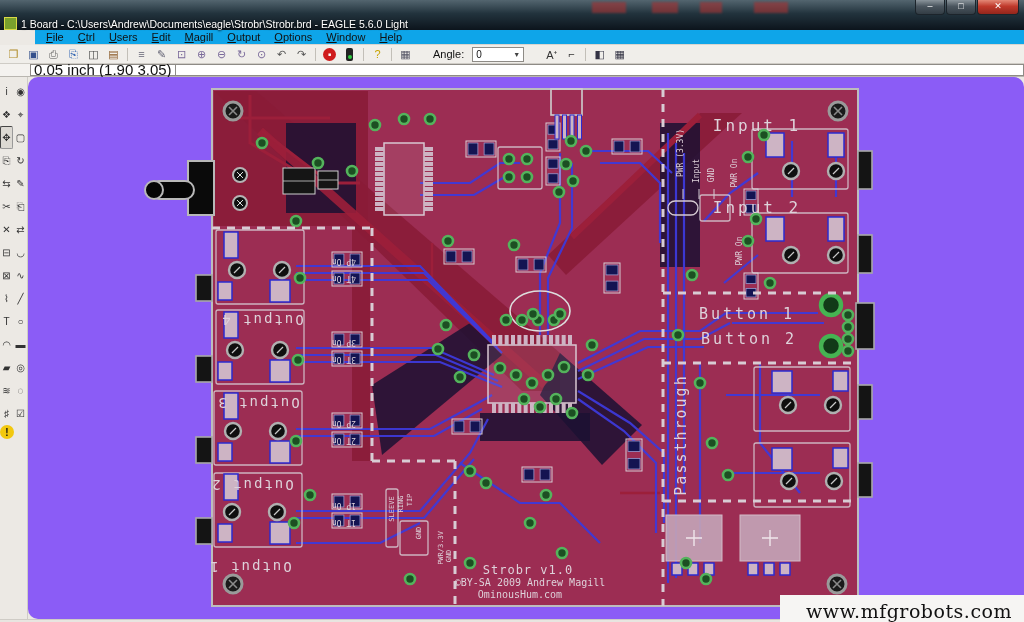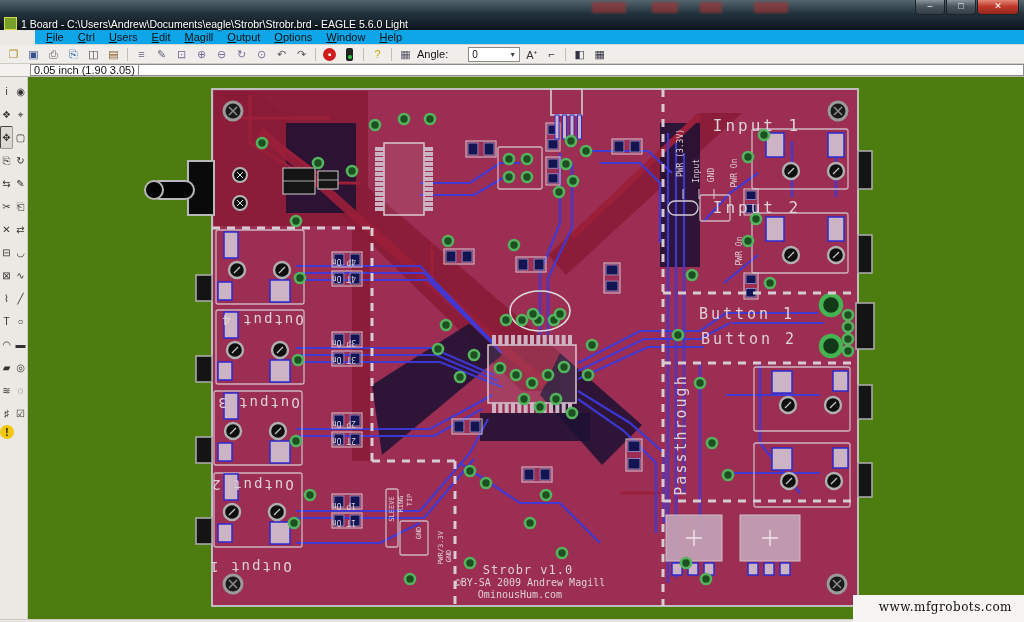--- a/index.html
+++ b/index.html
@@ -22,46 +22,46 @@
   .menu-item::first-letter{text-decoration:underline;}
   
   .toolbar{height:18px;background:#f0eeea;border-bottom:1px solid #cfccc6;display:flex;align-items:center;padding:0 4px;gap:1px;}
   .tbi{width:17px;height:15px;display:inline-flex;align-items:center;justify-content:center;
        font-size:11px;border:1px solid transparent;border-radius:2px;}
   .tbsep{width:1px;height:13px;background:#c2bfb8;margin:0 3px;}
   .stopbtn{width:13px;height:13px;border-radius:50%;background:#cf1c1c;color:#fff;font-size:5px;
            display:flex;align-items:center;justify-content:center;font-weight:bold;}
   .golight{width:7px;height:13px;background:#222;border-radius:2px;position:relative;}
   .golight::after{content:"";position:absolute;left:1.5px;bottom:1.5px;width:4px;height:4px;border-radius:50%;background:#2ecc40;}
-  .anglebox{display:flex;align-items:center;gap:20px;margin:0 1px;}
+  .anglebox{display:flex;align-items:center;gap:8px;margin:0 17px;}
   .angleval{width:44px;height:13px;background:#fff;border:1px solid #8e8b86;font-size:10px;
             display:flex;align-items:center;justify-content:space-between;padding:0 3px;}
   .angleval .car{font-size:7px;color:#444;}
   
   .coordbar{height:12px;background:#f4f2ef;border-bottom:1px solid #b9b6b0;display:flex;align-items:stretch;}
-  .coordbox{min-width:78px;background:#fff;border:1px solid #8e8b86;font-size:11px;line-height:10px;
+  .coordbox{min-width:78px;background:#fff;border:1px solid #8e8b86;font-size:15px;line-height:10px;
             padding:0 3px;margin-left:30px;white-space:nowrap;}
   .cmdline{flex:1;background:#fff;border:1px solid #8e8b86;border-left:none;}
   
   .main{display:flex;height:542px;}
   .palette{width:28px;background:#ece9e4;border-right:1px solid #cfccc6;
            display:grid;grid-template-columns:13px 13px;align-content:start;justify-content:center;
            padding-top:3px;column-gap:1px;}
   .pal-btn{height:21px;display:flex;align-items:center;justify-content:center;font-size:10px;color:#333;
            border:1px solid transparent;border-radius:2px;}
   .pal-btn.active{border:1px inset #999;background:#dcd9d3;}
-  .canvas{flex:1;background:#4d7c0f;position:relative;}
+  .canvas{flex:1;background:#8b5cf6;position:relative;border-radius:10px;}
   svg{display:block;}
   
   .hscroll{height:8px;background:#e8e5e0;border-top:1px solid #cfccc6;display:flex;align-items:center;}
   .hs-arrow{font-size:6px;color:#555;padding-left:6px;}
   .statusbar{height:15px;background:#f6f5f3;border-top:1px solid #d5d2cc;display:flex;align-items:center;
              padding:0 6px;gap:6px;white-space:nowrap;font-size:10.5px;}
   .watermark{position:absolute;right:0;bottom:0;height:22px;padding:5px 12px 0 26px;background:#f6f5f3;
-             font-family:"DejaVu Serif",serif;font-size:12px;letter-spacing:.5px;color:#111;}
+             font-family:"DejaVu Serif",serif;font-size:19px;letter-spacing:.5px;color:#111;}
 </style>
 </head>
 <body>
 
 <div class="titlebar">
   <div class="appicon"></div>
   <span class="title-text">1 Board - C:\Users\Andrew\Documents\eagle\Strobr\Strobr.brd - EAGLE 5.6.0 Light</span>
   <div class="titleblob" style="left:592px;width:34px"></div>
   <div class="titleblob" style="left:652px;width:26px"></div>
   <div class="titleblob" style="left:700px;width:22px"></div>

